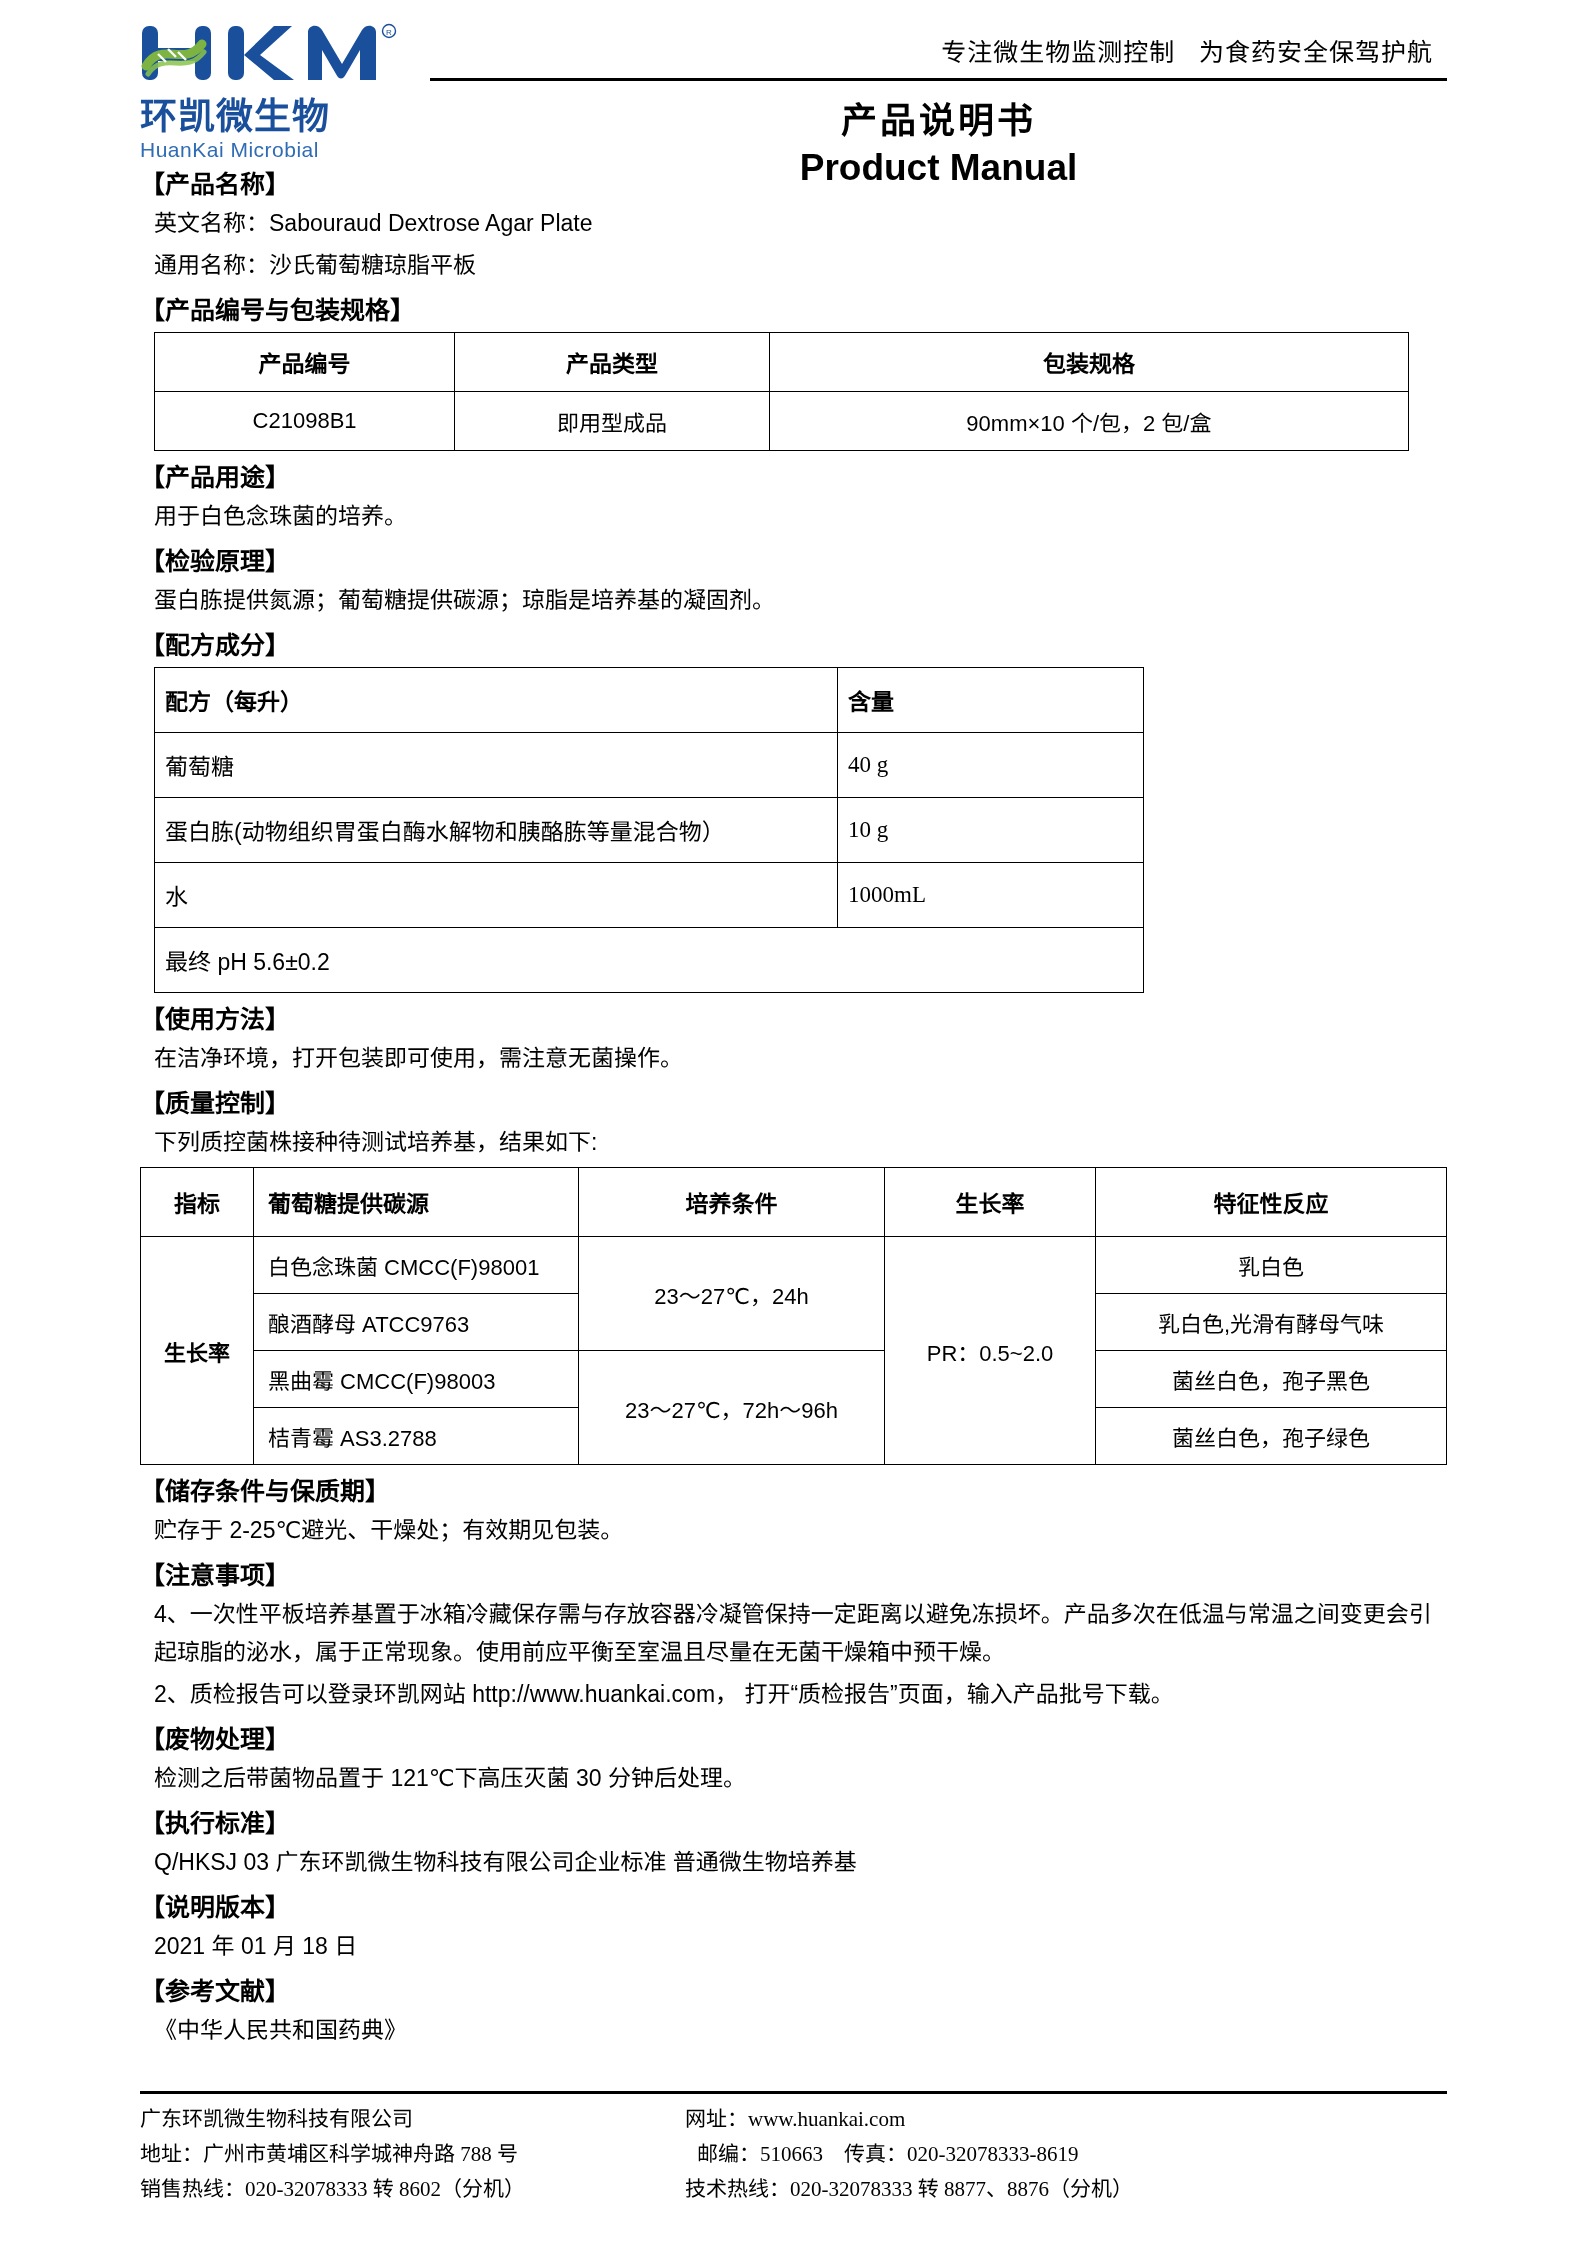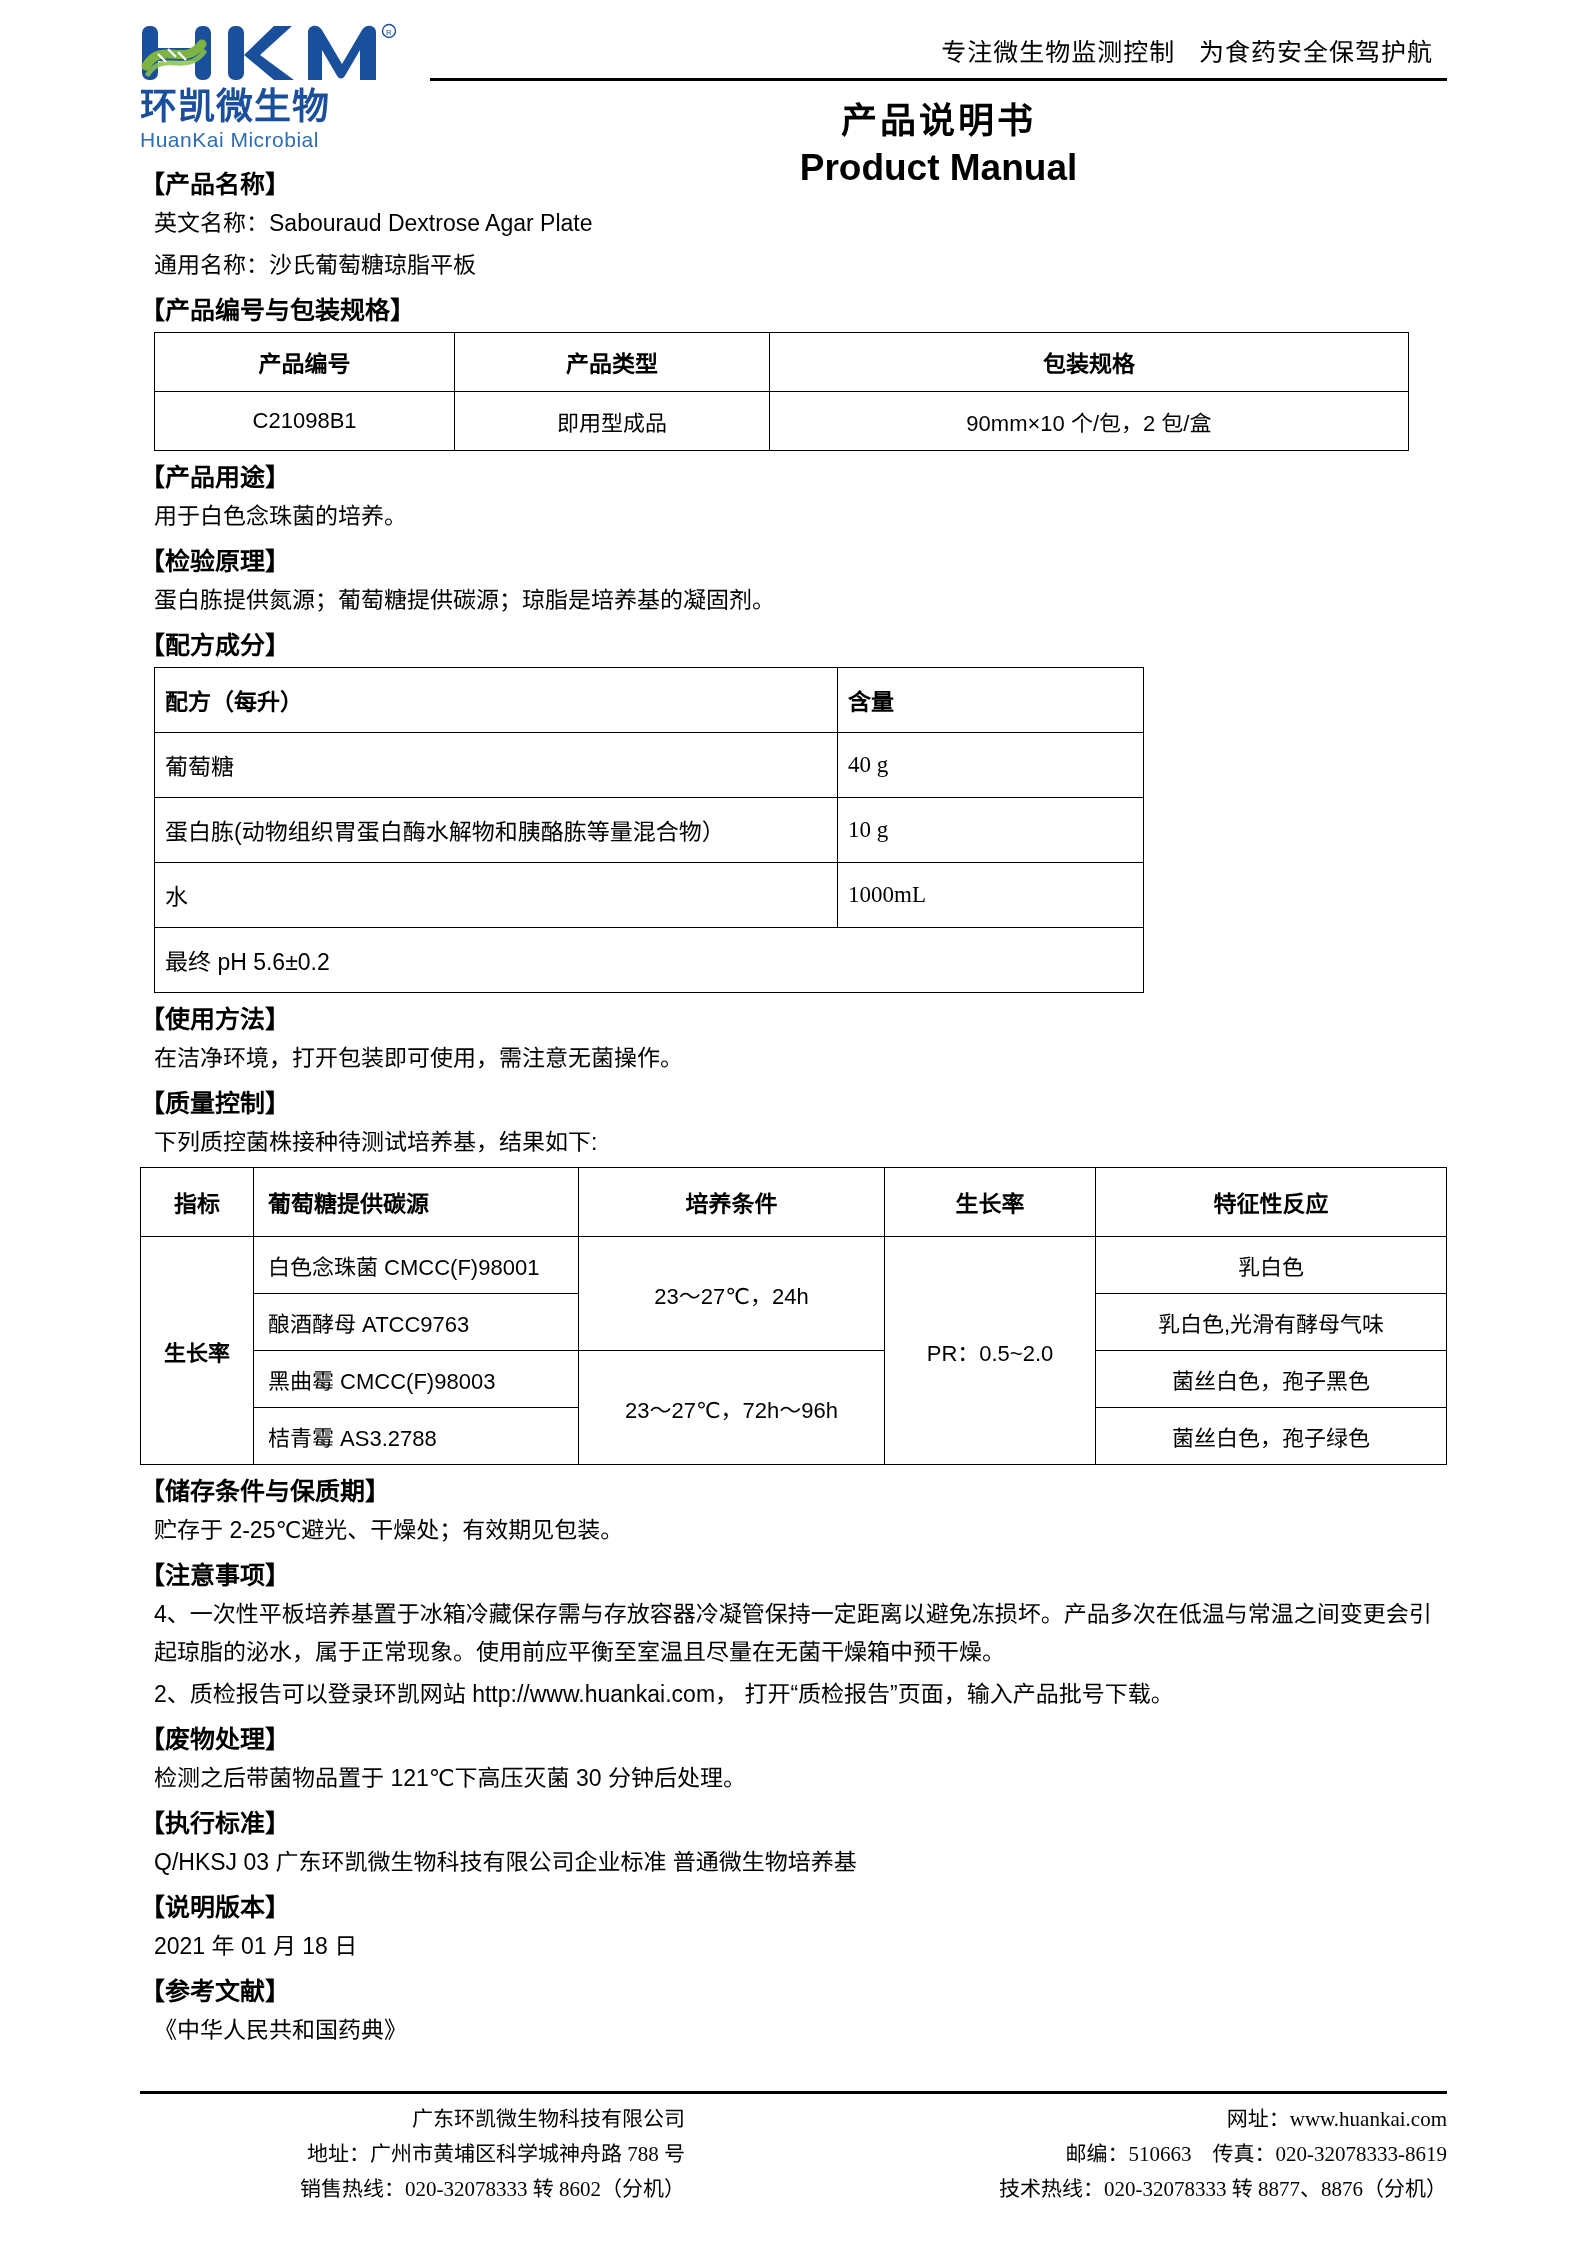--- a/index.html
+++ b/index.html
@@ -39,21 +39,21 @@
     position: relative;
     height: 62px;
   }
   .logo-sub1 {
     font-family: "Liberation Sans", sans-serif;
     color: #1a4f9c;
     font-weight: bold;
     font-size: 37px;
     letter-spacing: 1px;
     line-height: 42px;
-    margin-top: 2px;
+    margin-top: 12px;
   }
   .logo-sub2 {
     font-family: "Liberation Sans", sans-serif;
     color: #2f6cb5;
     font-size: 21px;
     letter-spacing: 0.5px;
     line-height: 24px;
   }
   .header-right {
     flex: 1;
@@ -185,21 +185,20 @@
   .qc-react {
     text-align: center;
   }
 
   
   .footer {
     position: absolute;
     left: 140px;
     right: 140px;
     bottom: 38px;
-    text-align: right;
   }
   .footer-rule {
     border-top: 3px solid #000;
     margin-bottom: 8px;
   }
   .footer-grid {
     display: flex;
     font-family: "Liberation Serif", "DejaVu Serif", serif;
     font-size: 21px;
     line-height: 35px;

